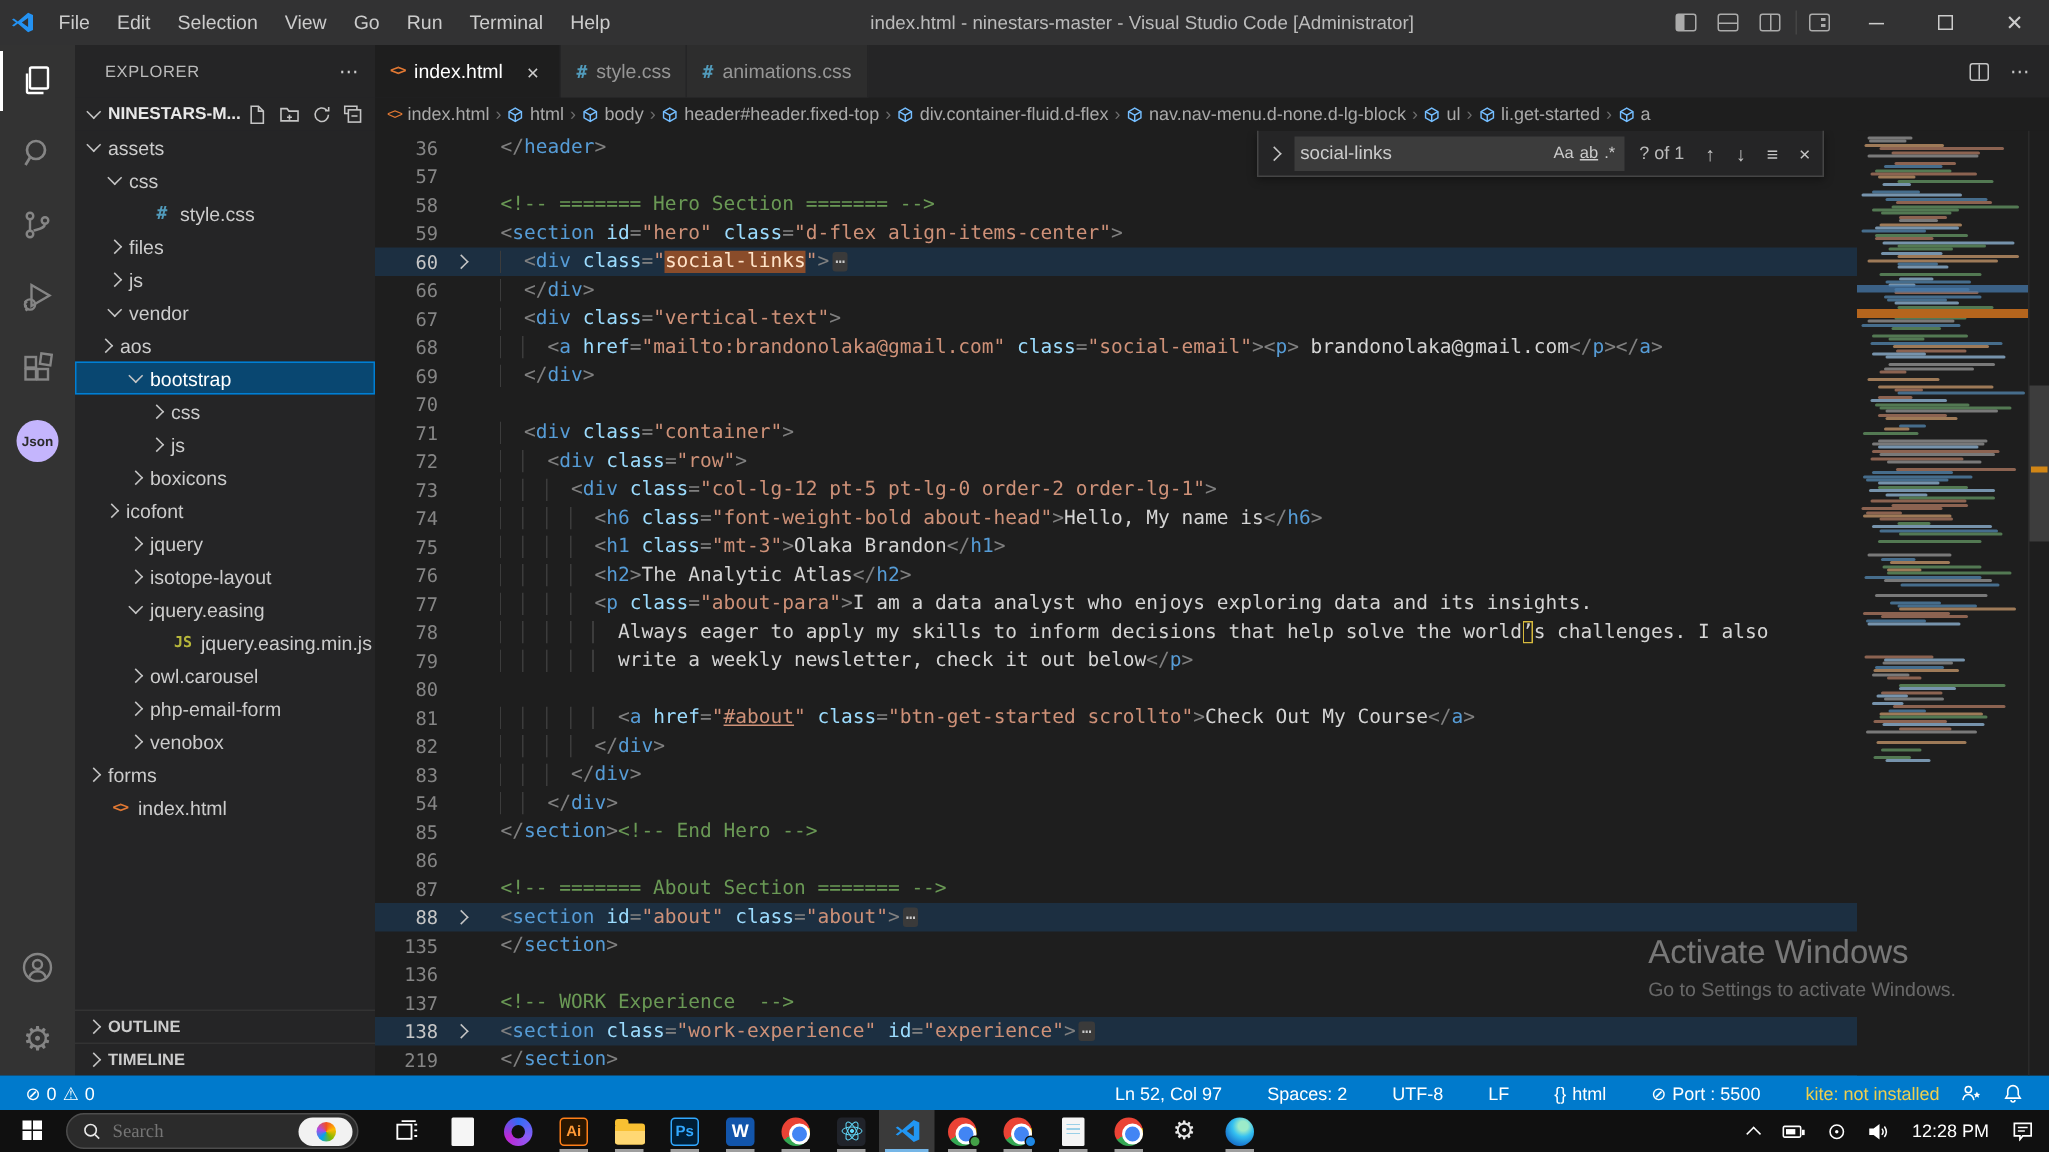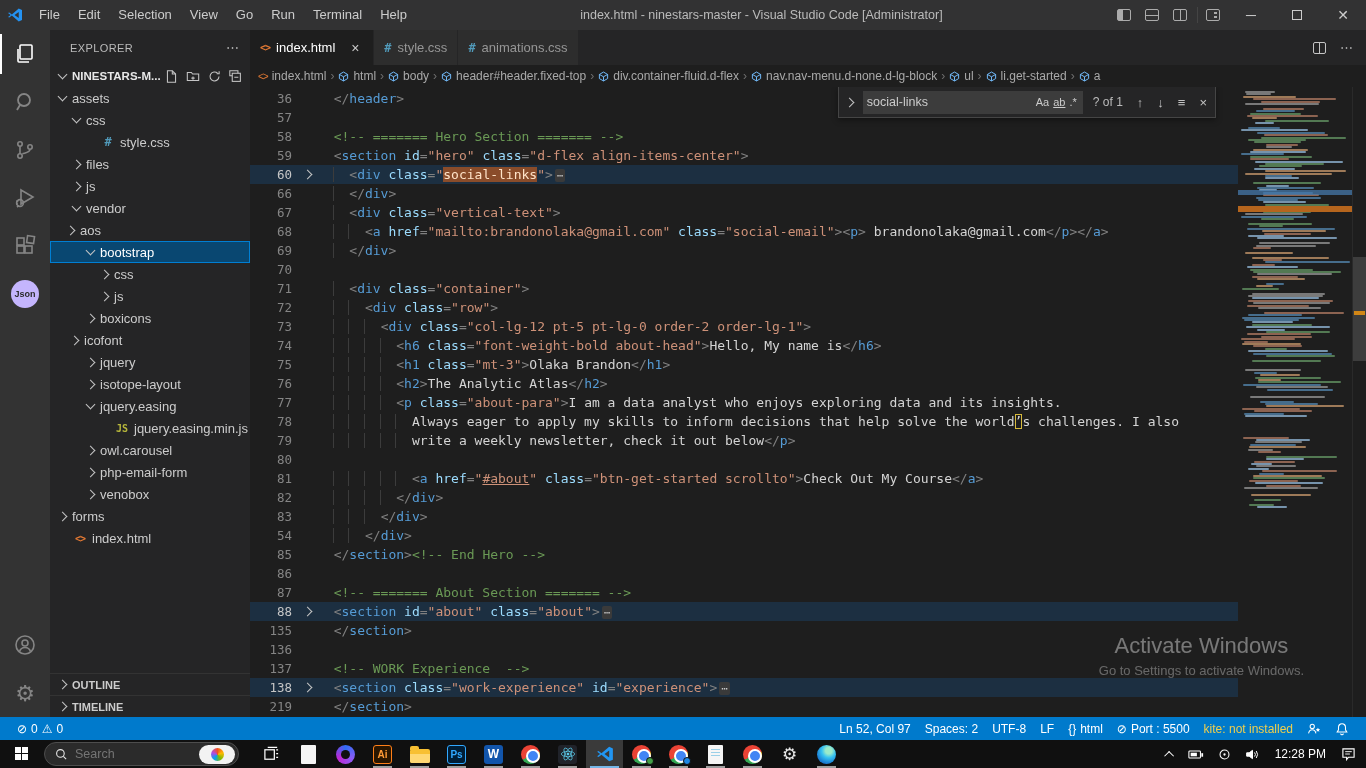--- a/index.html
+++ b/index.html
@@ -99,36 +99,36 @@
   #find-results { font-size:12px; color:#bbbbbb; white-space:nowrap; padding:0 4px; }
   .find-btn { color:#c5c5c5; font-size:13px; padding:0 4px; cursor:pointer; }
   
   #minimap { position:absolute; top:0; right:14px; width:114px; bottom:0; background:#1e1e1e; overflow:hidden; }
   .mmbar { position:absolute; height:2px; border-radius:1px; opacity:.85; }
   .mmband { position:absolute; left:0; right:0; }
   #vscroll { position:absolute; top:0; right:0; width:14px; bottom:0; background:#1e1e1e; border-left:1px solid #2a2a2a; }
   #vslider { position:absolute; left:0; right:0; top:170px; height:104px; background:rgba(121,121,121,0.35); }
   #vmarker { position:absolute; left:1px; right:1px; top:224px; height:4px; background:#d18616; }
   
-  #watermark { position:absolute; right:62px; bottom:90px; text-align:center; z-index:6; pointer-events:none;margin-left:24px; }
+  #watermark { position:absolute; right:62px; bottom:101px; text-align:left; z-index:6; pointer-events:none;margin-left:24px; }
   #wm1 { font-size:22px; color:rgba(255,255,255,0.40); }
   #wm2 { font-size:13px; color:rgba(255,255,255,0.33); margin-top:4px; }
   
   #statusbar { height:23px; background:#007acc; display:flex; align-items:center; padding:0 10px; flex:none; font-size:12px; color:#ffffff; }
   .st-item { display:flex; align-items:center; gap:4px; padding:0 7px; height:100%; cursor:pointer; white-space:nowrap; }
-  #st-right { margin-left:auto; display:flex; align-items:flex-start; height:100%; }
+  #st-right { margin-left:auto; display:flex; align-items:flex-start; height:100%;gap:16px; }
   .st-yellow { color:#eecf4e; }
   .st-ic { font-size:12px; }
   
   #taskbar { height:28px; background:#101010; display:flex; align-items:center; flex:none; }
   #start-btn { width:44px; height:28px; display:flex; align-items:center; justify-content:center; }
   .win-grid { width:14px; height:14px; display:grid; grid-template-columns:6px 6px; grid-template-rows:6px 6px; gap:1px; }
   .win-grid i { background:#ffffff; }
   #tb-search { width:195px; height:24px; background:#2b2b2b; border:1px solid #4d4d4d; border-radius:12px; display:flex; align-items:center; padding:0 3px 0 10px; gap:7px; margin-right:14px; }
-  #tb-search input { flex:1; background:transparent; border:none; outline:none; color:#dddddd; font-size:12.5px; min-width:0; font-family:Liberation Sans, sans-serif; }
+  #tb-search input { flex:1; background:transparent; border:none; outline:none; color:#dddddd; font-size:12.5px; min-width:0; font-family:Liberation Serif, serif; }
   #copilot-pill { width:36px; height:19px; background:#f2f2f2; border-radius:10px; display:flex; align-items:center; justify-content:center; flex:none; }
   .copilot-dot { width:13px; height:13px; border-radius:50%; background:conic-gradient(#f25022,#ffb900,#7fba00,#00a4ef,#b04ae6,#f25022); }
   #tb-apps { display:flex; height:28px; }
   .tb-app { width:37px; height:28px; display:flex; align-items:center; justify-content:center; position:relative; }
   .tb-app.open::after { content:""; position:absolute; bottom:0; left:9px; right:9px; height:2px; background:#9e9e9e; }
   .tb-app.active { background:#3a3a3a; }
   .tb-app.active::after { left:4px; right:4px; background:#75b6e7; }
   #tray { margin-left:auto; display:flex; align-items:center; height:28px; color:#ffffff; }
   .tray-ic { padding:0 7px; display:flex; align-items:center; font-size:12px; }
   #clock { font-size:12px; padding:0 8px; color:#ffffff; }

